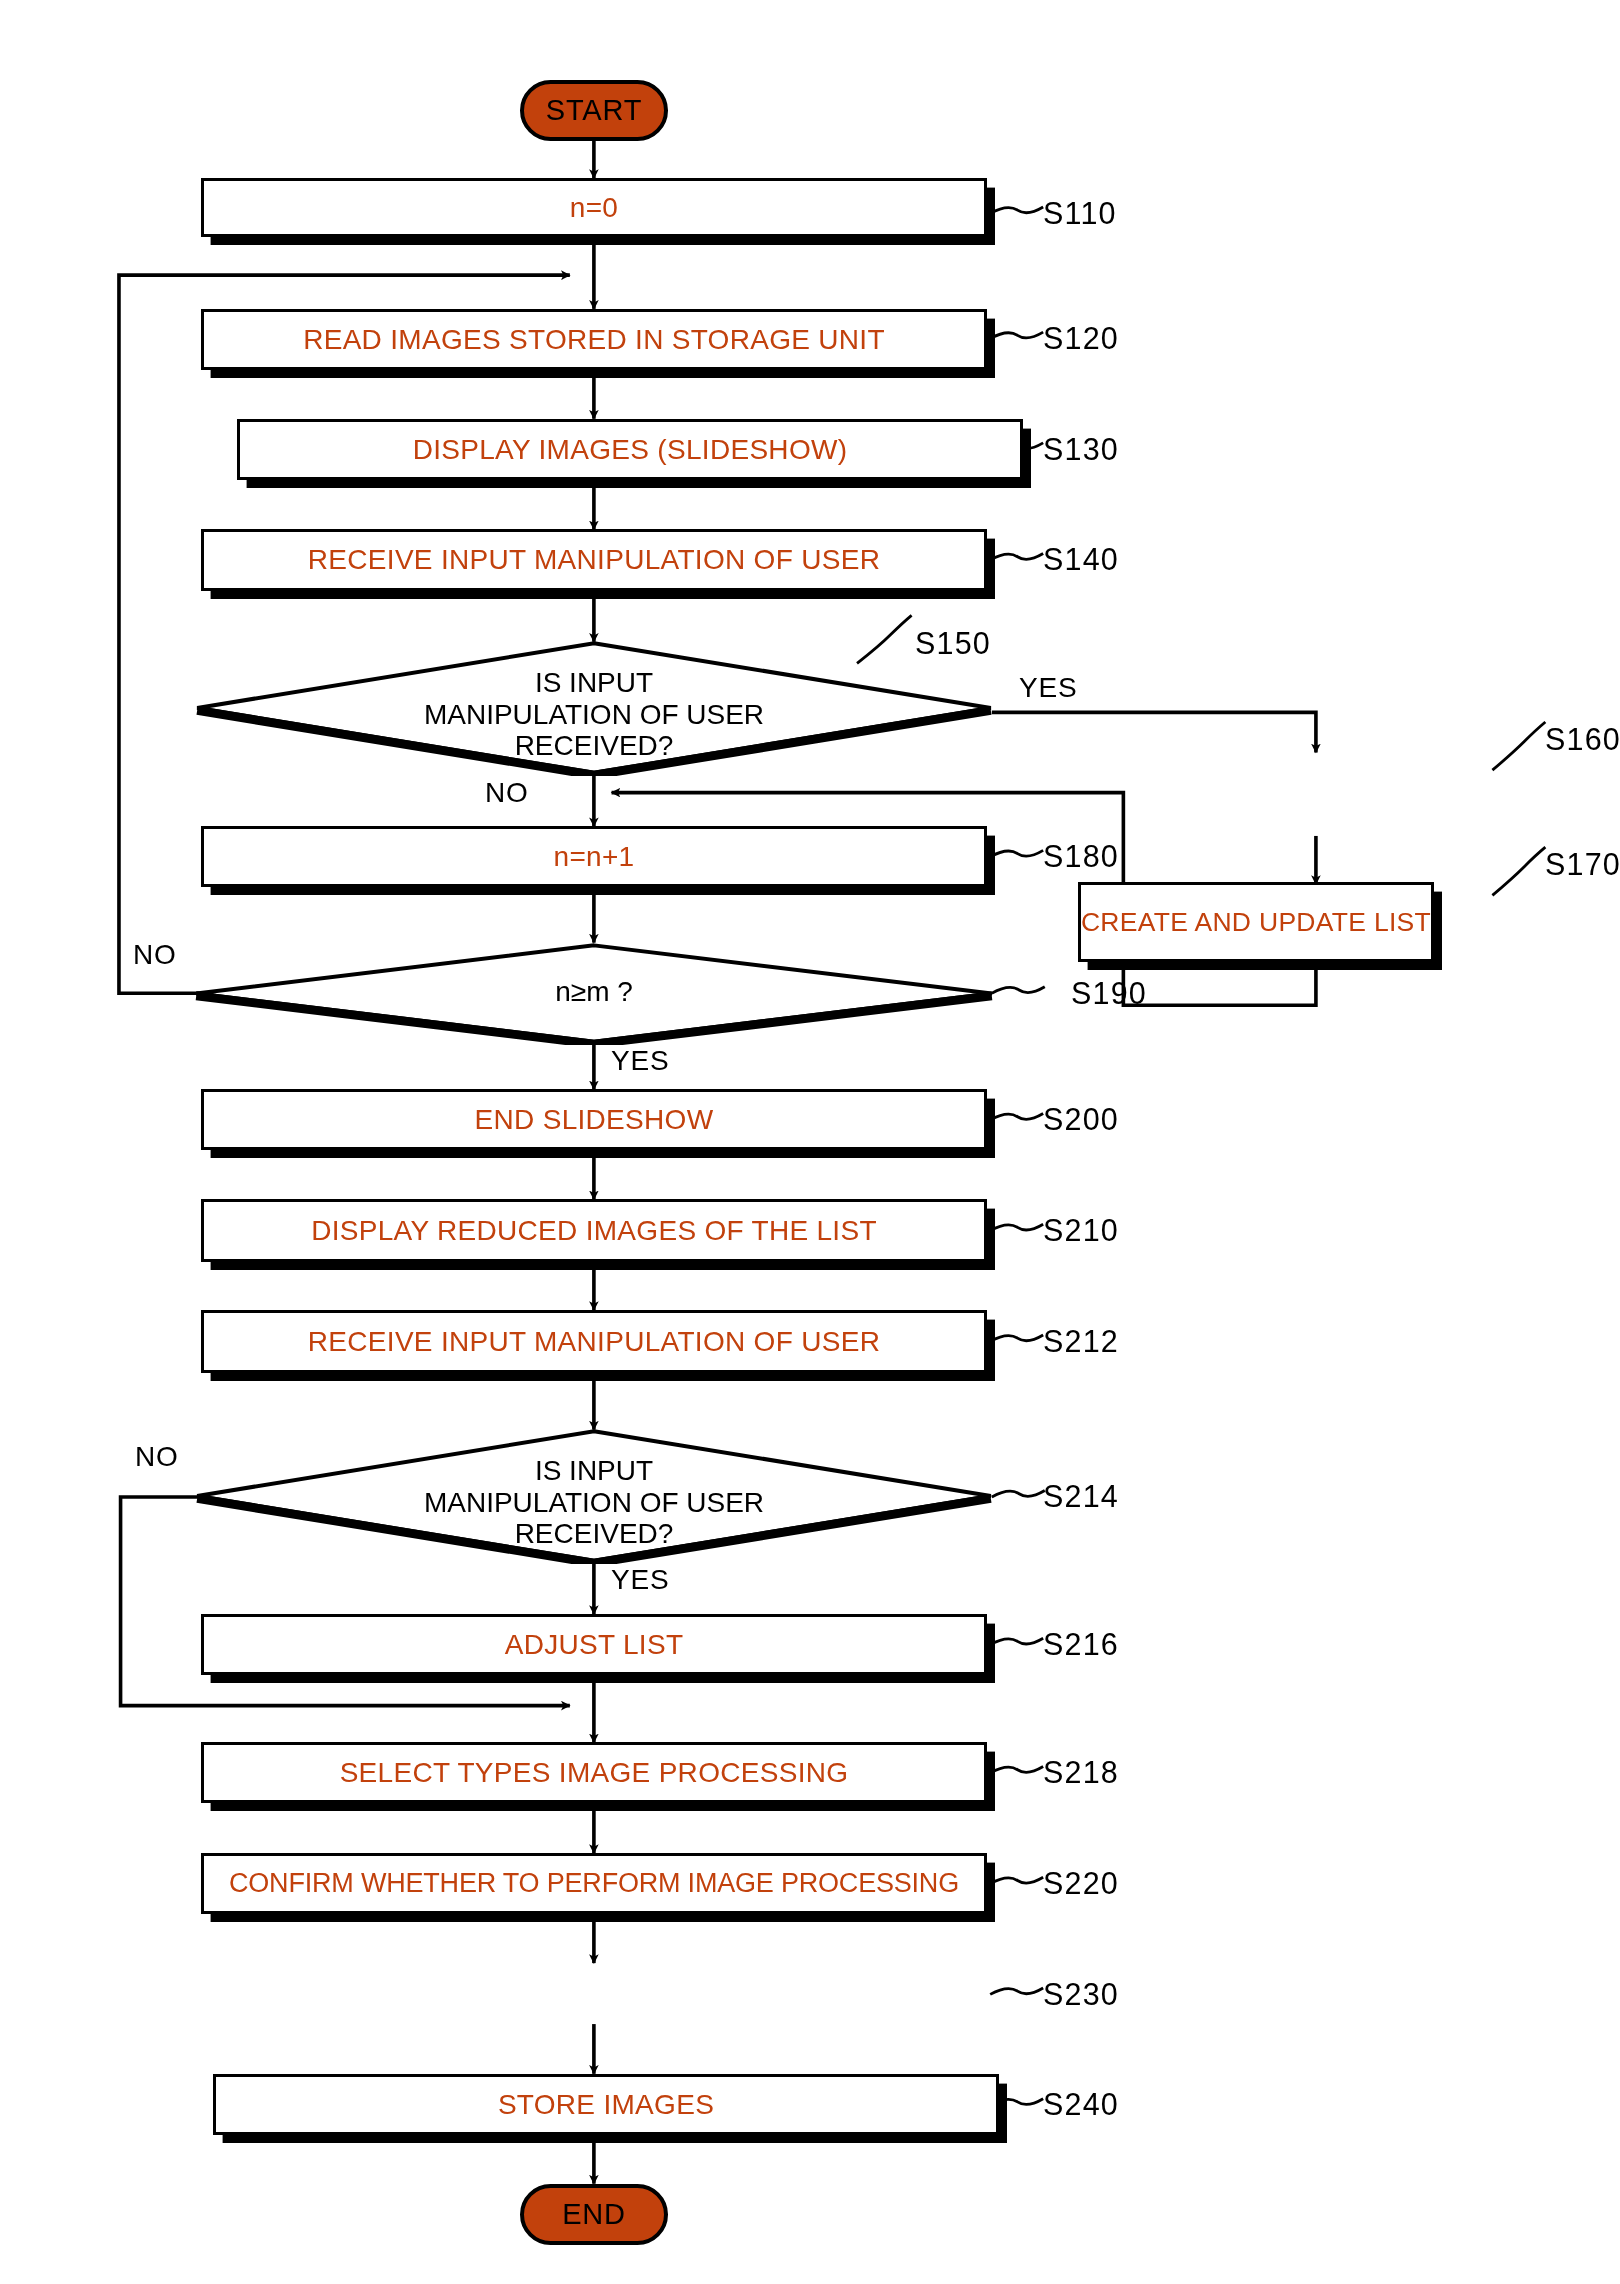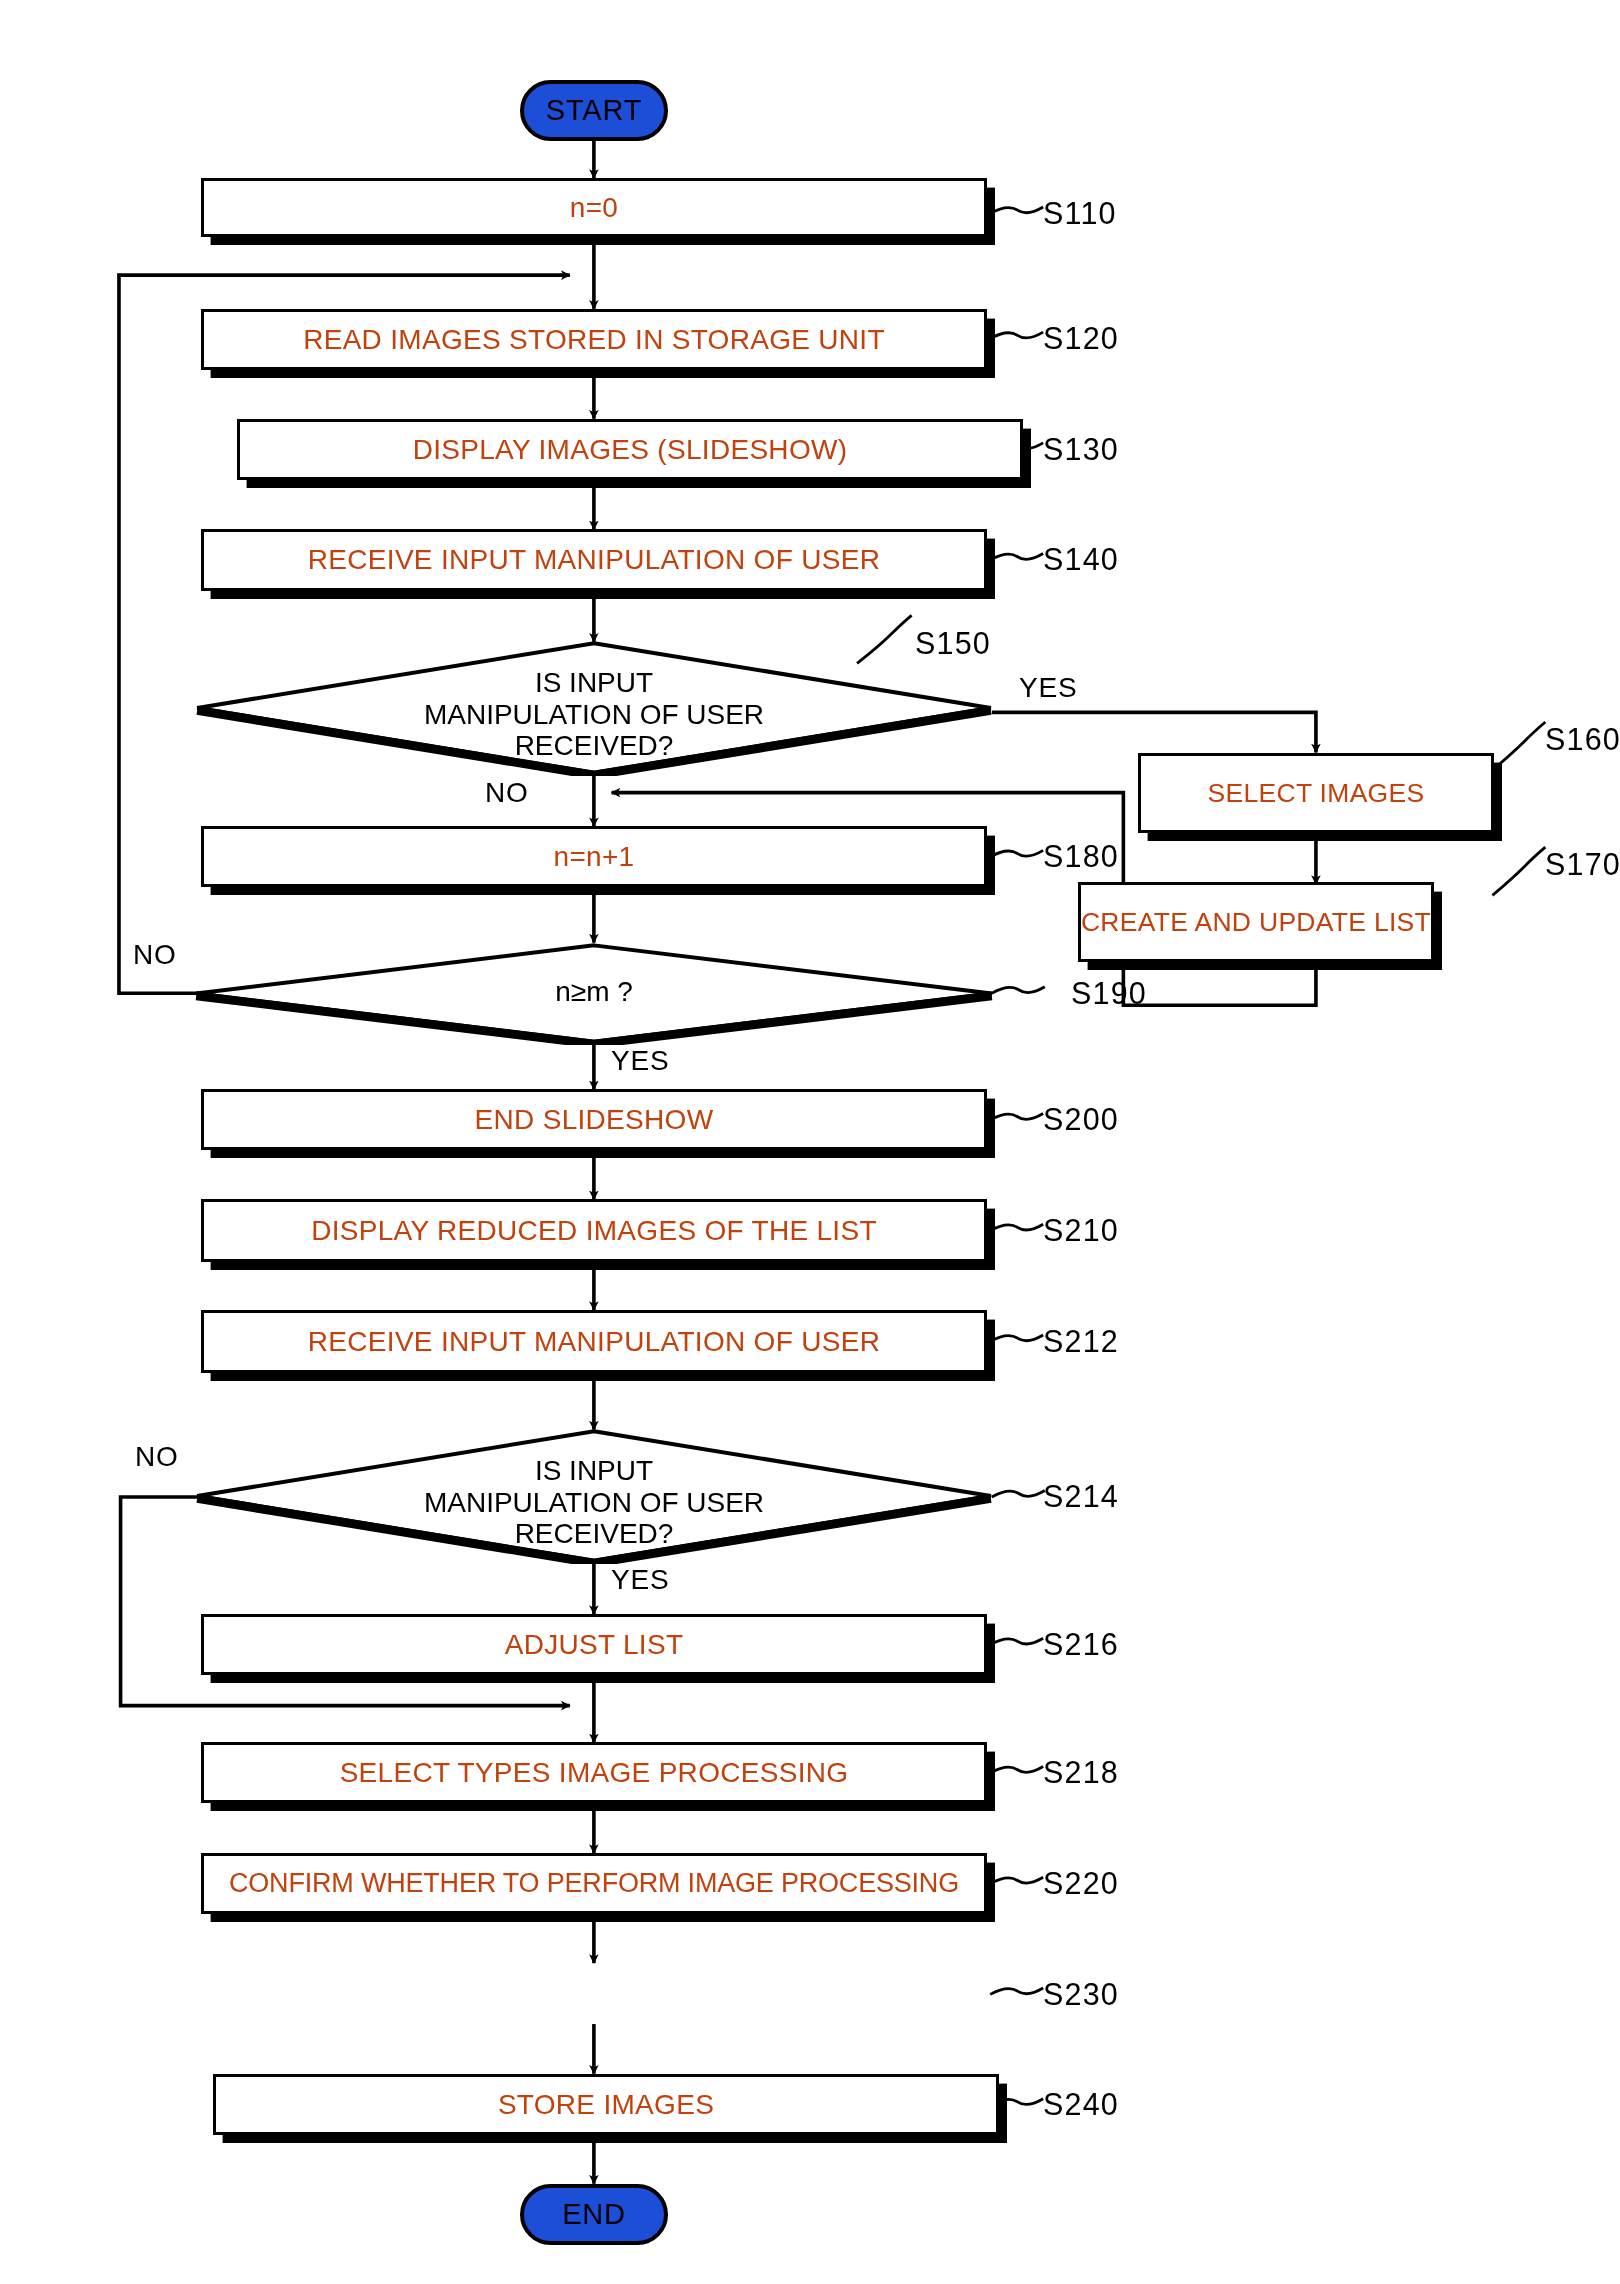--- a/index.html
+++ b/index.html
@@ -45,21 +45,21 @@
     line-height: 1;
     color: #c2410c;
   }
   .pbox.narrow .ptext { font-size: 26.5px; }
   .pbox.tight .ptext { font-size: 27px; letter-spacing: -0.2px; }
 
   
   .term {
     position: absolute;
     box-sizing: border-box;
-    background: #1d4ed8;
+    background: #c2410c;
     border: 4.8px solid #000000;
     border-radius: 32px;
     display: flex;
     align-items: center;
     justify-content: center;
     z-index: 4;
   }
   .term .ttext {
     font-size: 29px;
     letter-spacing: 0.8px;
@@ -210,23 +210,20 @@
       <path d="M4,88 L500,169 L996,88" fill="none" stroke="#000" stroke-width="11"></path>
     </svg>
     <div class="dtext" style="top:27px;">IS INPUT
 MANIPULATION OF USER
 RECEIVED?</div>
   </div>
   <div class="steplbl" style="left:915px; top:626px;">S150</div>
   <div class="branch" style="left:1019px; top:672px;">YES</div>
   <div class="branch" style="left:485px; top:777px;">NO</div>
 
-  <div class="pbox narrow" style="left:1138px; top:753px; width:356px; height:80px;">
-    <span class="ptext">SELECT IMAGES</span>
-  </div>
   <div class="steplbl" style="left:1545px; top:722px;">S160</div>
 
   <div class="pbox narrow" style="left:1078px; top:882px; width:356px; height:80px;">
     <span class="ptext">CREATE AND UPDATE LIST</span>
   </div>
   <div class="steplbl" style="left:1545px; top:847px;">S170</div>
 
   <div class="pbox" style="left:201px; top:826px; width:786px; height:61px;">
     <span class="ptext">n=n+1</span>
   </div>

